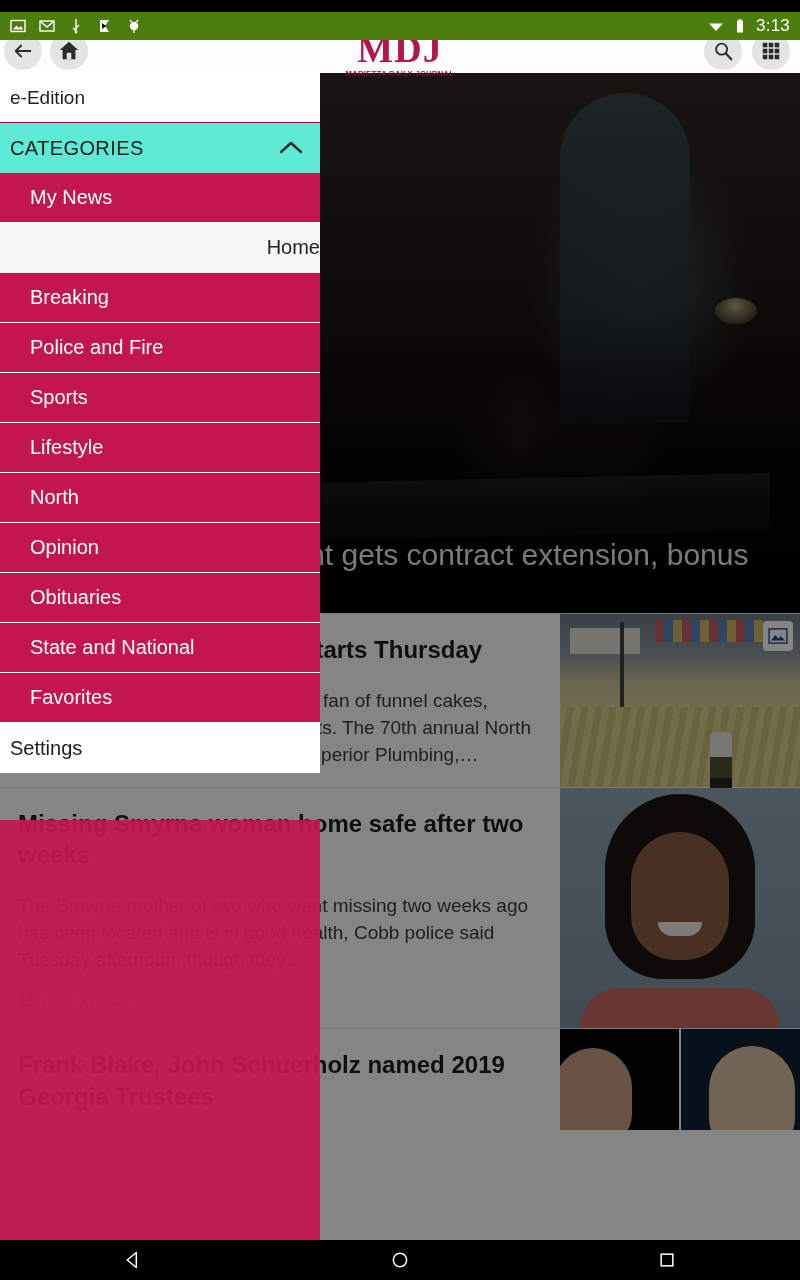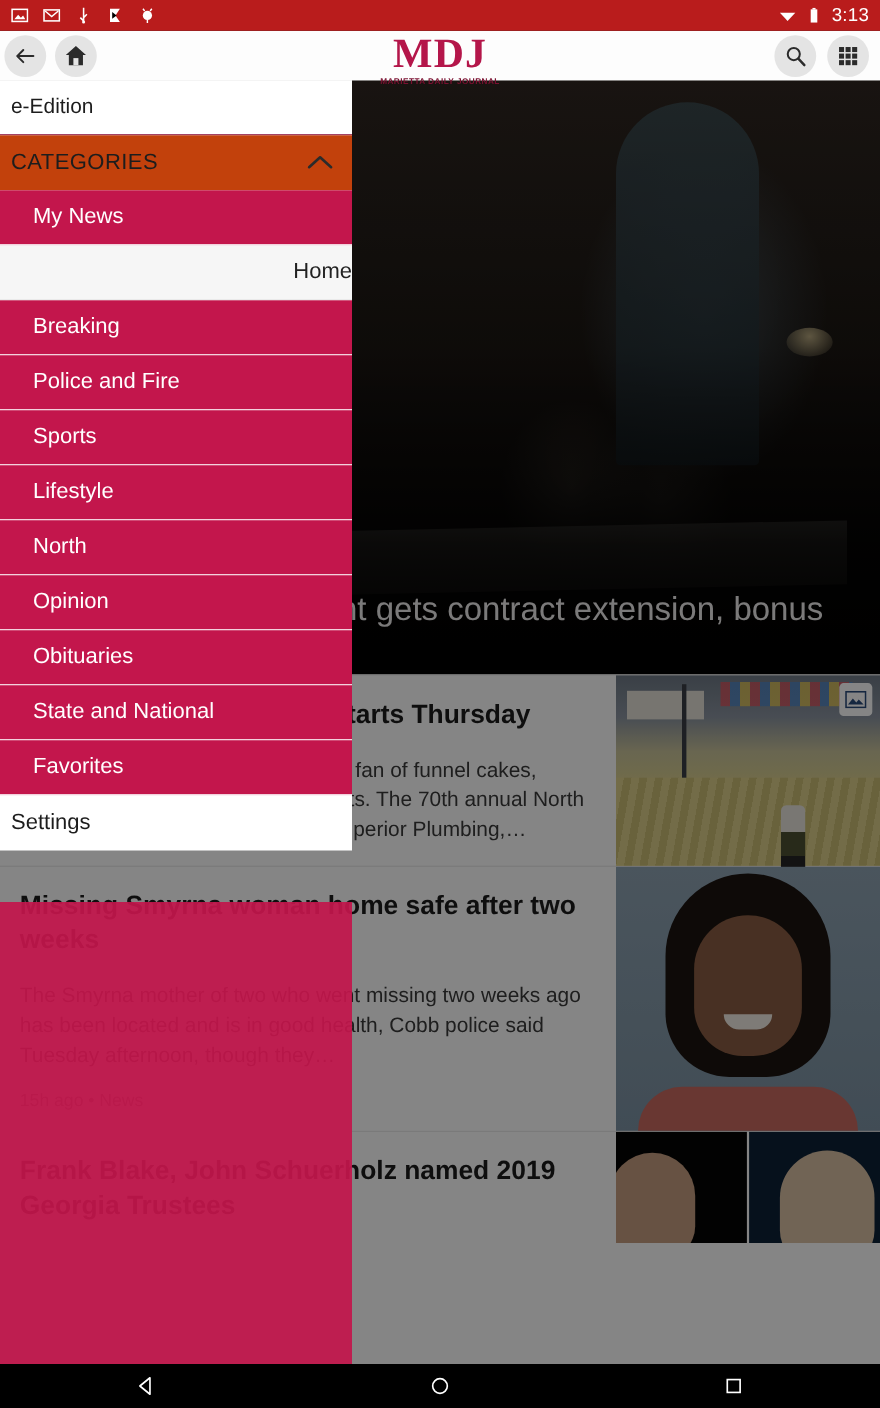--- a/index.html
+++ b/index.html
@@ -5,22 +5,22 @@
   * { margin:0; padding:0; box-sizing:border-box; }
   html, body {
     width:800px; height:1280px; overflow:hidden;
     font-family:"Liberation Sans", sans-serif;
     background:#000;
   }
   #app { position:relative; width:800px; height:1280px; }
 
   
   .statusbar {
-    position:absolute; top:0; left:0; width:800px; height:28px;
-    background:#b91c1c; display:flex; align-items:center;
+    position:absolute; top:12px; left:0; width:800px; height:28px;
+    background:#4d7c0f; display:flex; align-items:center;
     padding:0 10px; z-index:60;
   }
   .sb-left { display:flex; align-items:center; gap:13px; }
   .sb-right { margin-left:auto; display:flex; align-items:center; gap:8px; }
   .sb-time { color:#fff; font-size:17px; letter-spacing:.2px; }
   .sb-ico { width:16px; height:16px; display:block; }
 
   
   .topbar {
     position:absolute; top:28px; left:0; width:800px; height:45px;
@@ -161,21 +161,21 @@
     z-index:30;
   }
   .drawer-solid { background:#fff; }
   .d-item {
     height:50px; display:flex; align-items:center;
     padding-left:10px; font-size:19px; color:#1d1d1d;
   }
   .d-item.edition { height:50px; background:#fff; border-bottom:1px solid #8d1440; }
   .d-cat {
     height:50px; display:flex; align-items:center; justify-content:space-between;
-    padding:0 16px 0 10px; background:#c2410c;
+    padding:0 16px 0 10px; background:#5eead4;
   }
   .d-cat .lbl { font-size:20px; color:#1d1d1d; letter-spacing:.4px; }
   .d-sub {
     height:50px; display:flex; align-items:center; padding-left:30px;
     background:#c3164c; color:#fff; font-size:20px;
     border-bottom:1px solid #ffffff;
   }
   .d-sub.active { background:#f6f6f6; color:#222; border-bottom:1px solid #e6e6e6;justify-content:flex-end; }
   .d-settings {
     height:50px; display:flex; align-items:center; padding-left:10px;

